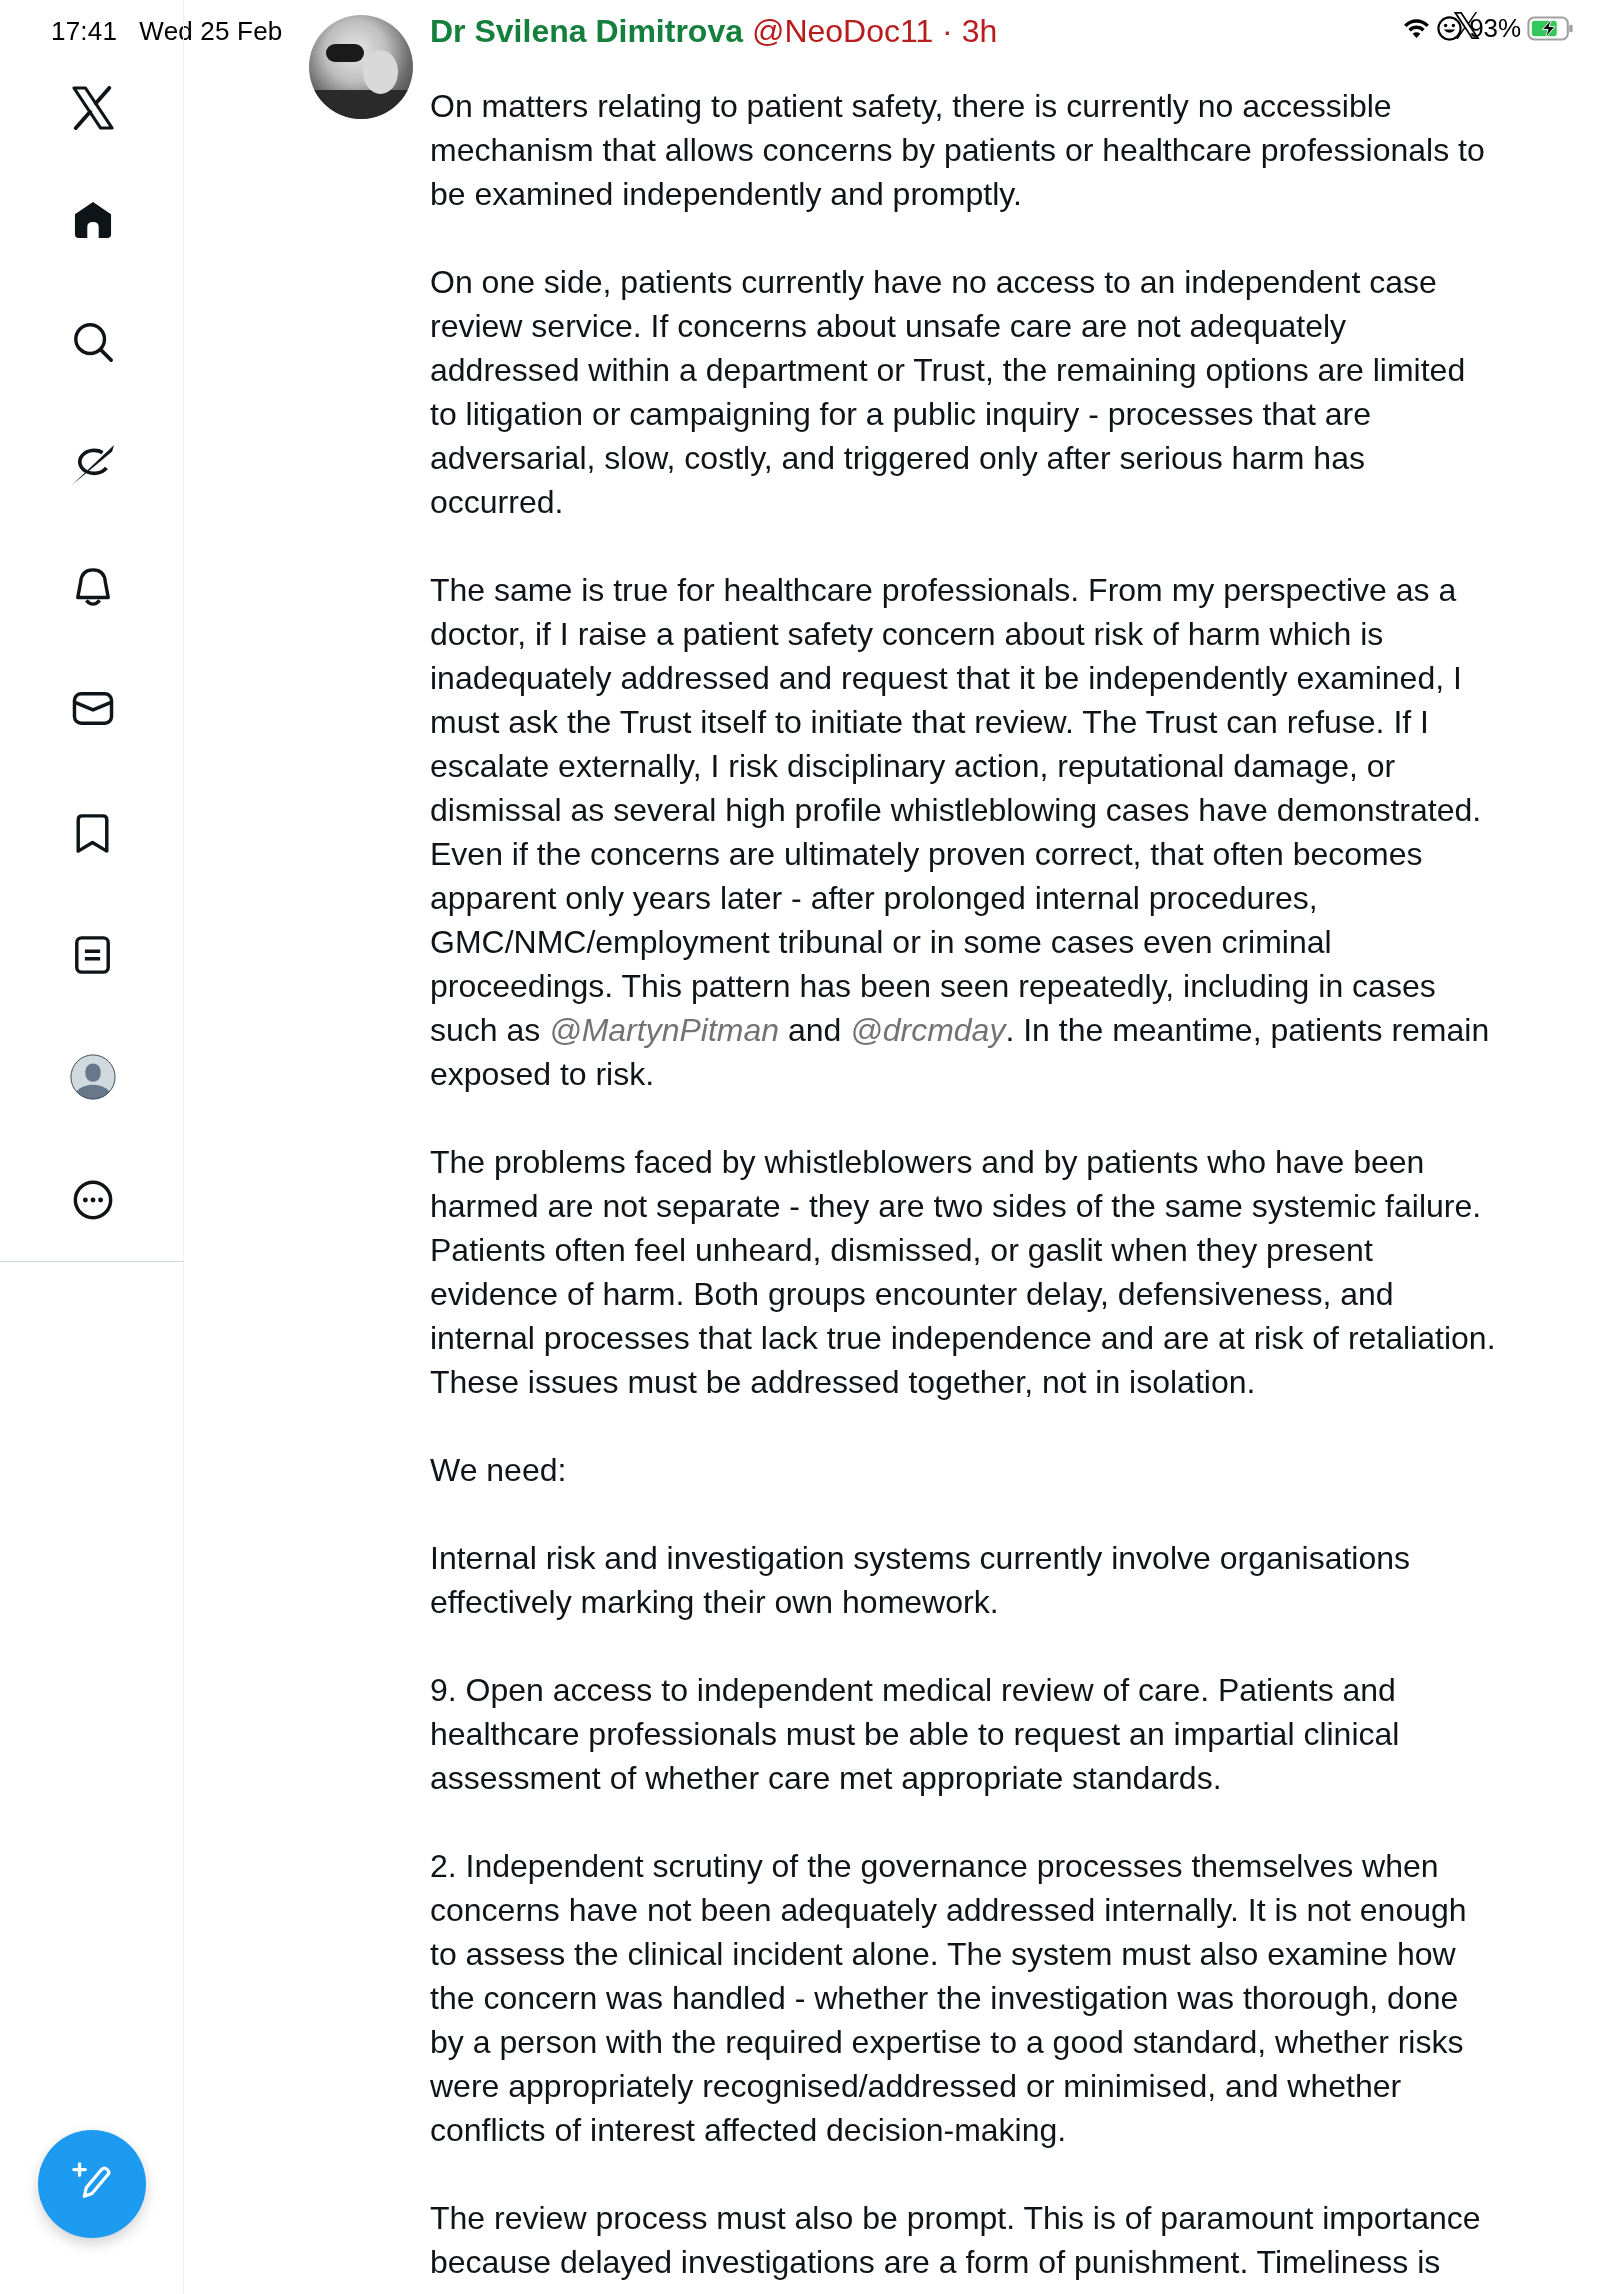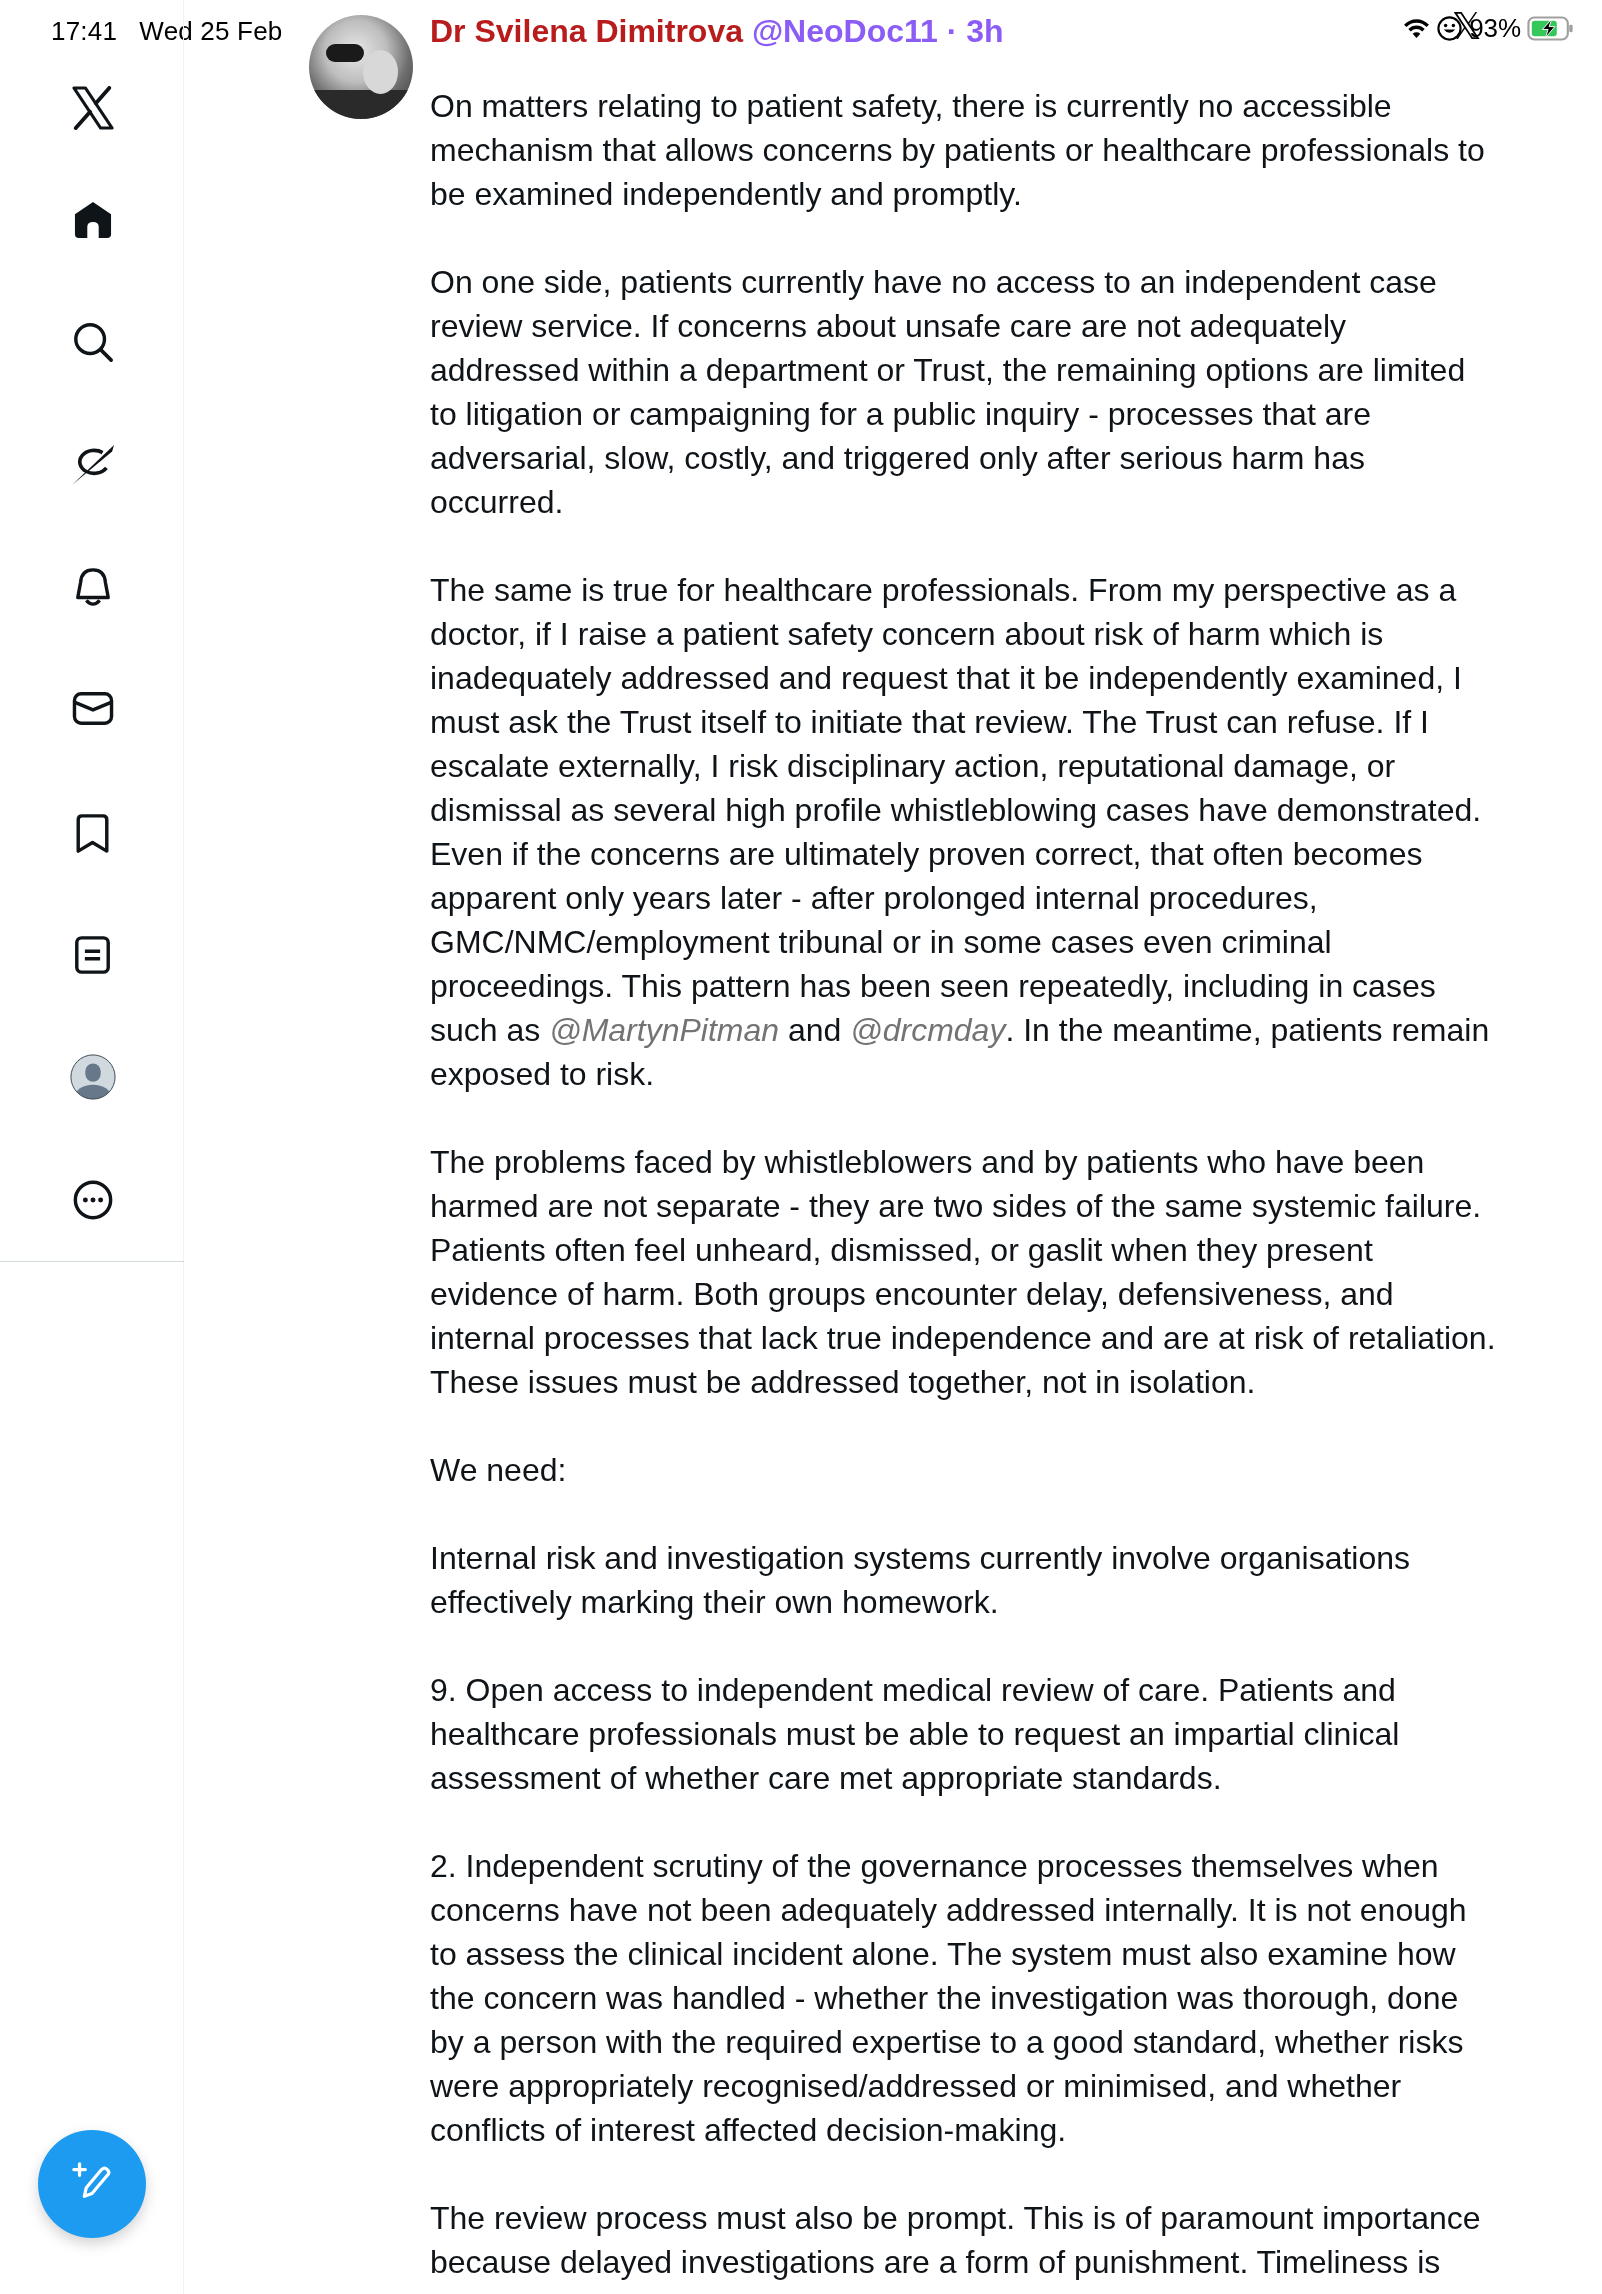--- a/index.html
+++ b/index.html
@@ -22,22 +22,22 @@
     .compose-btn { position: absolute; left: 38px; top: 2130px; width: 108px; height: 108px; border-radius: 54px; background: #1d9bf0; box-shadow: 0 5.8px 13.4px rgba(0,0,0,0.18); display: flex; align-items: center; justify-content: center; cursor: pointer; }
 
     
     .avatar { position: absolute; left: 309px; top: 15.4px; width: 104px; height: 104px; border-radius: 50%; overflow: hidden;
       background: radial-gradient(circle at 45% 35%, #e8e8e8 0%, #bdbdbd 35%, #6e6e6e 60%, #2b2b2b 100%); }
     .avatar .glasses { position: absolute; left: 17.3px; top: 29px; width: 38px; height: 17.3px; border-radius: 9.6px; background: #1a1a1a; }
     .avatar .face2 { position: absolute; left: 54px; top: 35px; width: 35px; height: 44px; border-radius: 50%; background: #d8d8d8; }
     .avatar .dress { position: absolute; left: 0; top: 75px; width: 104px; height: 38px; background: #2a2a2a; }
 
     .tweet-header { position: absolute; left: 430px; top: 11.5px; white-space: nowrap; font-size: 32px; line-height: 38px; }
-    .author-name { font-weight: bold; color: #b91c1c; }
-    .author-handle, .sep, .time-ago { color: #8b5cf6; font-weight: bold; }
+    .author-name { font-weight: bold; color: #15803d; }
+    .author-handle, .sep, .time-ago { color: #b91c1c; }
 
     .tweet-body { position: absolute; left: 430px; top: 56px; width: 1066px; font-size: 32px; line-height: 44px; color: #0f1419; }
     .tweet-body p { margin-bottom: 44px; margin-top: 28px; }
     .mention { color: #737373; cursor: pointer; font-style: italic; }
   </style>
 </head>
 <body>
 
 <div class="status-time">
   <span>17:41</span>&nbsp;&nbsp;

